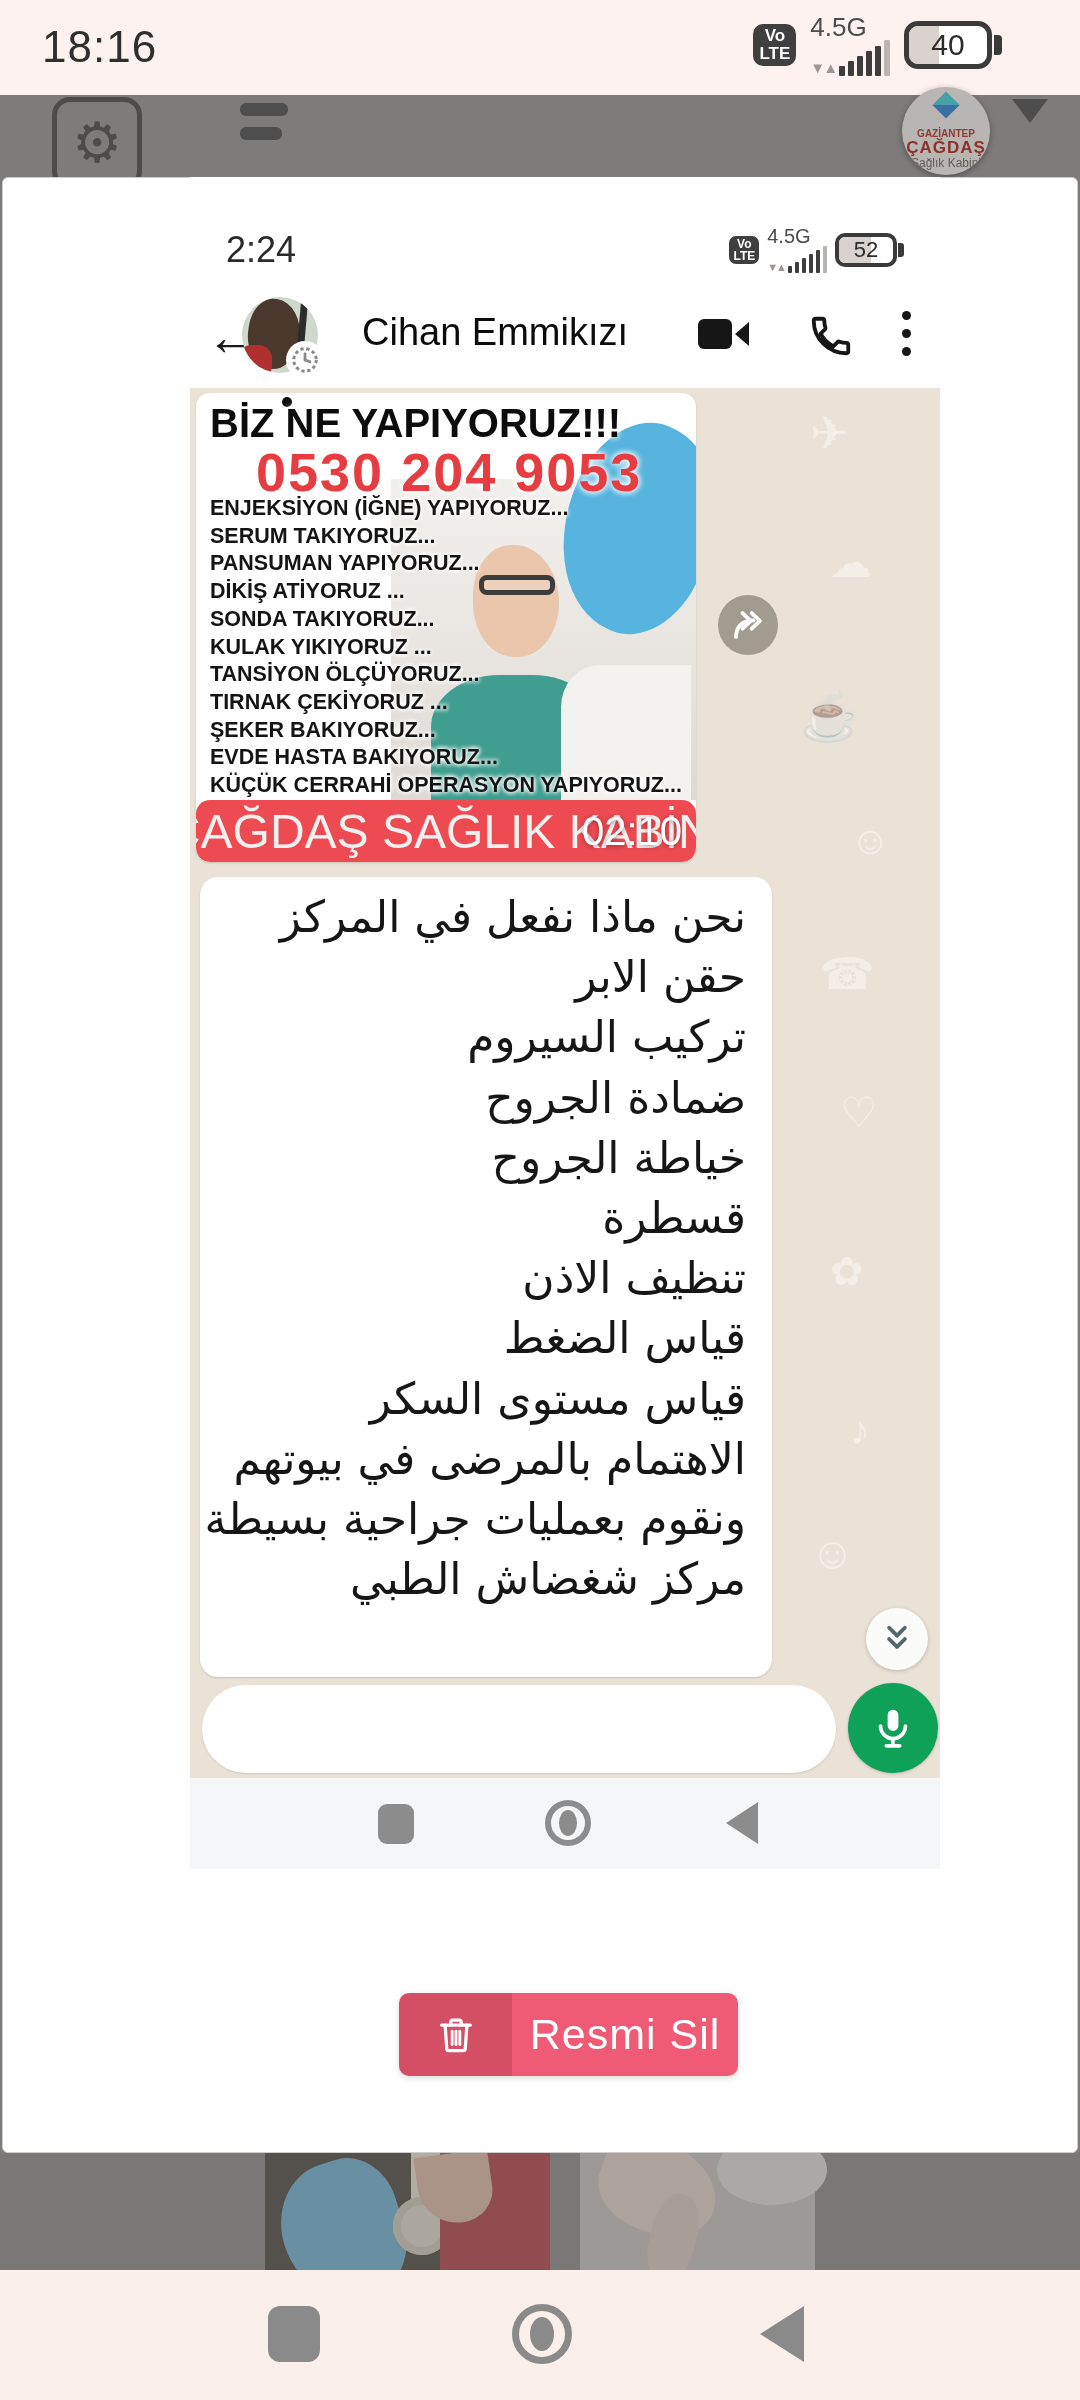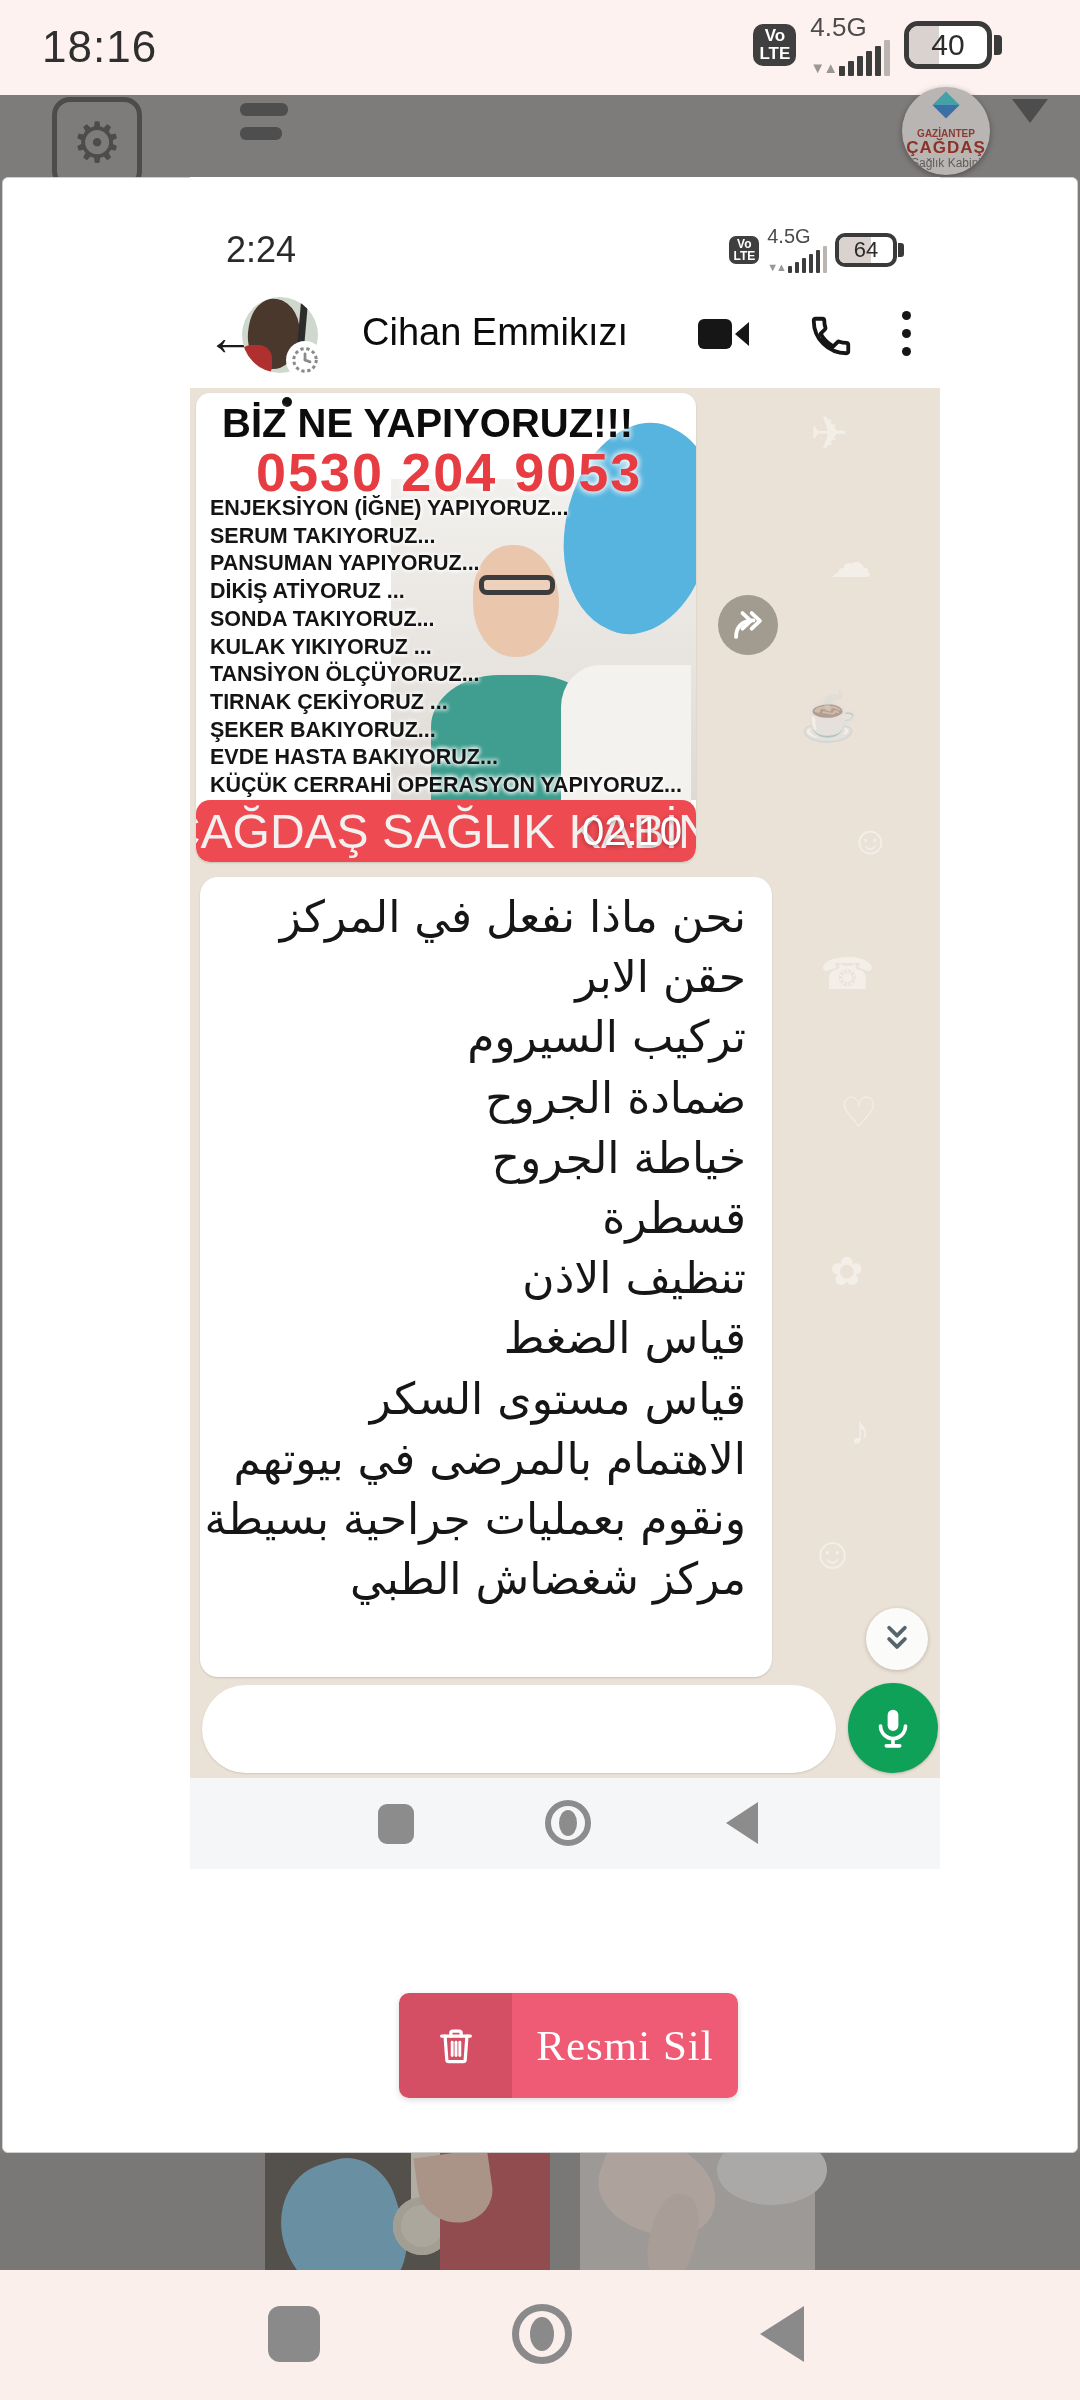--- a/index.html
+++ b/index.html
@@ -76,21 +76,21 @@
   
   .ad-bubble { position:absolute; left:6px; top:5px; width:500px; height:469px; background:#fff; border-radius:14px; overflow:hidden; box-shadow:0 1px 2px rgba(0,0,0,.15); }
   .ad-dot { position:absolute; left:86px; top:4px; width:10px; height:10px; border-radius:50%; background:#111; }
   .ad-photo { position:absolute; right:0; top:86px; width:305px; height:321px; background:linear-gradient(180deg,#f2f0ec 0%,#e7e4e0 60%,#ddd9d4 100%); }
   .ad-photo .glove { position:absolute; right:-18px; top:-56px; width:150px; height:210px; background:#56b4de; border-radius:42% 58% 40% 60%; transform:rotate(24deg); }
   .ad-photo .face { position:absolute; left:82px; top:66px; width:86px; height:112px; background:#e9c6ac; border-radius:46% 54% 50% 50%; }
   .ad-photo .hair2 { position:absolute; left:64px; top:38px; width:120px; height:200px; background:#4c3a2e; border-radius:50% 50% 40% 60%; z-index:-1; }
   .ad-photo .glass { position:absolute; left:88px; top:96px; width:76px; height:20px; border:5px solid #3c3c3c; border-radius:8px; background:rgba(255,255,255,.2); }
   .ad-photo .scrub { position:absolute; left:40px; top:196px; width:170px; height:130px; background:#3f9e8f; border-radius:40% 40% 0 0; }
   .ad-photo .coat { position:absolute; left:170px; top:186px; width:130px; height:140px; background:#f4f2ef; border-radius:30% 0 0 0; }
-  .ad-title { position:absolute; left:14px; top:8px; width:474px; font-size:40px; font-weight:900; color:#0c0c0c; letter-spacing:0; white-space:nowrap; text-shadow:0 0 6px #fff,0 0 6px #fff;margin-left:12px; }
+  .ad-title { position:absolute; left:14px; top:8px; width:474px; font-size:40px; font-weight:900; color:#0c0c0c; letter-spacing:0; white-space:nowrap; text-shadow:0 0 6px #fff,0 0 6px #fff; }
   .ad-phone { position:absolute; left:60px; top:48px; font-size:54px; font-weight:800; color:#e63c42; letter-spacing:2px; white-space:nowrap; text-shadow:0 0 7px #fff,0 0 7px #fff; }
   .ad-list { position:absolute; left:14px; top:102px; width:480px; }
   .ad-line { font-size:21.5px; font-weight:800; color:#141414; line-height:27.7px; white-space:nowrap; text-shadow:0 0 5px #fff,0 0 5px #fff,0 0 5px #fff; }
   .ad-banner { position:absolute; left:0; bottom:0; width:100%; height:62px; background:#ee4a52; border-radius:14px 14px 14px 14px; display:flex; align-items:center; justify-content:center; overflow:hidden; }
   .ad-banner span { font-size:48px; color:#f2f1f0; font-weight:500; white-space:nowrap; }
   .ad-time { position:absolute; right:14px; bottom:8px; font-size:40px; color:#ffffff; text-shadow:0 1px 5px rgba(0,0,0,.4); z-index:3;margin-top:11px; }
 
   .fwd-btn { position:absolute; left:528px; top:207px; width:60px; height:60px; border-radius:50%; background:rgba(148,142,132,.85); display:flex; align-items:center; justify-content:center; }
 
   
@@ -102,21 +102,21 @@
   .input-pill { position:absolute; left:12px; top:1297px; width:634px; height:88px; background:#ffffff; border-radius:44px; box-shadow:0 1px 2px rgba(0,0,0,.12); }
   .mic-btn { position:absolute; left:658px; top:1295px; width:90px; height:90px; border-radius:50%; background:#10a159; display:flex; align-items:center; justify-content:center; box-shadow:0 1px 3px rgba(0,0,0,.2); }
 
   .in-nav { position:absolute; left:0; top:1601px; width:750px; height:91px; background:#f5f6f8; }
   .in-nav .sq { position:absolute; left:188px; top:26px; width:36px; height:40px; background:#8c8c8c; border-radius:9px; }
   .in-nav .ring { position:absolute; left:355px; top:22px; width:46px; height:46px; border:6px solid #8c8c8c; border-radius:50%; display:flex; align-items:center; justify-content:center; }
   .in-nav .ring i { width:18px; height:26px; background:#8c8c8c; border-radius:50%; }
   .in-nav .tri { position:absolute; left:536px; top:24px; width:0; height:0; border-top:21px solid transparent; border-bottom:21px solid transparent; border-right:32px solid #8c8c8c; }
 
   
-  .delete-btn { left:399px; top:1993px; width:339px; height:105px; border-radius:10px; display:flex; overflow:hidden; box-shadow:0 2px 6px rgba(0,0,0,.15);font-family:Liberation Serif, serif; }
+  .delete-btn { left:399px; top:1993px; width:339px; height:83px; border-radius:10px; display:flex; overflow:hidden; box-shadow:0 2px 6px rgba(0,0,0,.15); }
   .delete-icon-seg { width:113px; background:#d44e64; display:flex; align-items:center; justify-content:center; }
   .delete-label-seg { flex:1; background:#ef5b74; display:flex; align-items:center; justify-content:center; }
   .delete-label-seg span { color:#fff; font-size:43px; letter-spacing:1px; }
 
   
   .dim-bottom { left:0; top:2153px; width:1080px; height:117px; background:#7e7b7b; overflow:hidden; }
   .photo1 { position:absolute; left:265px; top:0; width:285px; height:117px; background:#3a332c; }
   .photo1 .glove { position:absolute; left:18px; top:8px; width:120px; height:140px; background:#5fa8c9; border-radius:50% 40% 45% 55%; transform:rotate(-18deg); }
   .photo1 .roll { position:absolute; left:128px; top:44px; width:58px; height:58px; background:#d9d2bd; border-radius:50%; box-shadow:inset 0 0 0 8px #c9c2ae; }
   .photo1 .tape { position:absolute; left:146px; top:-4px; width:40px; height:70px; background:#e4ddca; }
@@ -209,21 +209,21 @@
                 <i style="height:15px"></i>
                 <i style="height:19px"></i>
                 <i style="height:23px"></i>
                 <i class="ghost" style="height:27px"></i>
             </span>
           </div>
         </div>
         <div style="display:flex;align-items:center">
           <div class="in-battery">
               <span class="fill" style="width:60%"></span>
-              <span class="pct">64</span>
+              <span class="pct">52</span>
             </div>
           <div class="in-nub"></div>
         </div>
       </div>
     </div>
 
     <div class="in-header">
       <div class="back-arrow">←</div>
       <div class="avatar">
         <div class="hair"></div>

